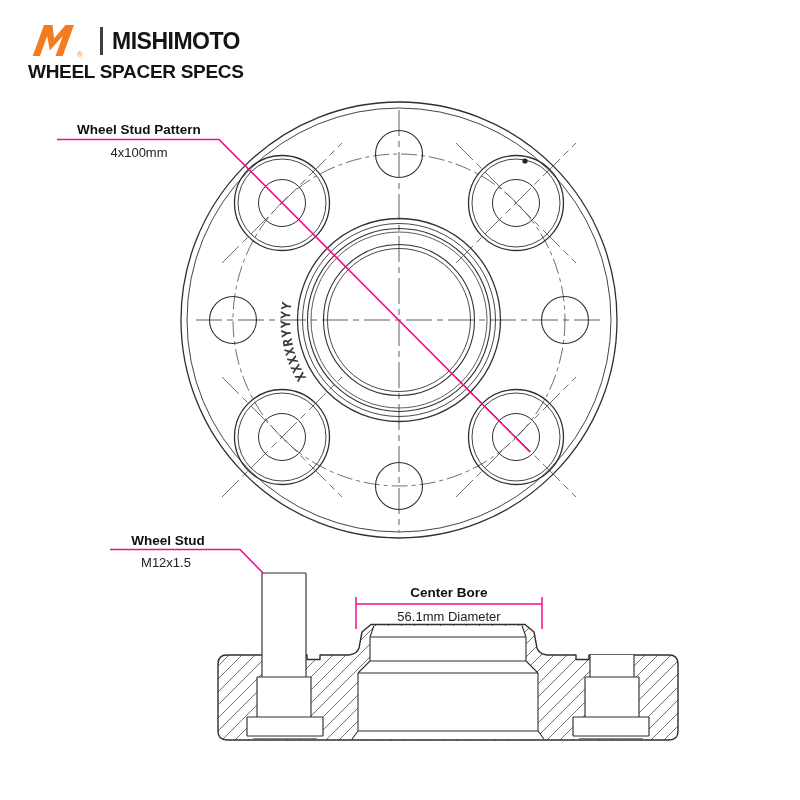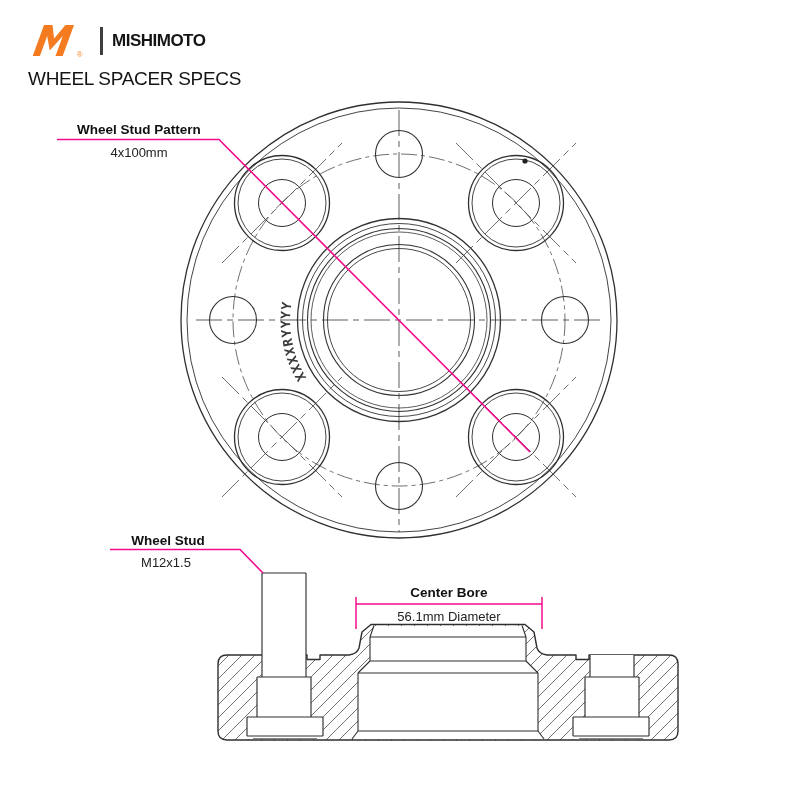--- a/index.html
+++ b/index.html
@@ -1,22 +1,22 @@
 <!DOCTYPE html>
 <html><head>
 <meta charset="utf-8">
 <style>
   html,body{margin:0;padding:0;background:#ffffff;width:800px;height:800px;overflow:hidden;}
   body{font-family:"Liberation Sans", sans-serif;color:#1a1a1a;position:relative;}
   .header{position:absolute;left:28px;top:24px;}
   .logo-row{display:flex;align-items:center;}
   .logo-m{display:block;}
   .logo-sep{width:3px;height:28px;background:#3f3f3f;margin:0 9px 0 6px;}
-  .brand{font-size:17px;font-weight:bold;letter-spacing:-0.5px;color:#141414;}
-  .subtitle{font-size:19px;font-weight:normal;letter-spacing:-0.3px;color:#141414;margin-top:10px;}
+  .brand{font-size:23px;font-weight:bold;letter-spacing:-0.5px;color:#141414;}
+  .subtitle{font-size:19px;font-weight:bold;letter-spacing:-0.3px;color:#141414;margin-top:3px;}
   .stage{position:absolute;left:0;top:0;}
   svg text.callout-title{font-family:"Liberation Sans",sans-serif;font-size:13.5px;font-weight:bold;fill:#111;}
   svg text.callout-value{font-family:"Liberation Sans",sans-serif;font-size:13px;fill:#222;}
   svg text.engrave{font-family:"DejaVu Sans Mono",monospace;font-size:13px;font-weight:bold;fill:#3a3a3a;letter-spacing:1px;}
 </style>
 </head>
 <body>
 
 <div class="header">
   <div class="logo-row">

